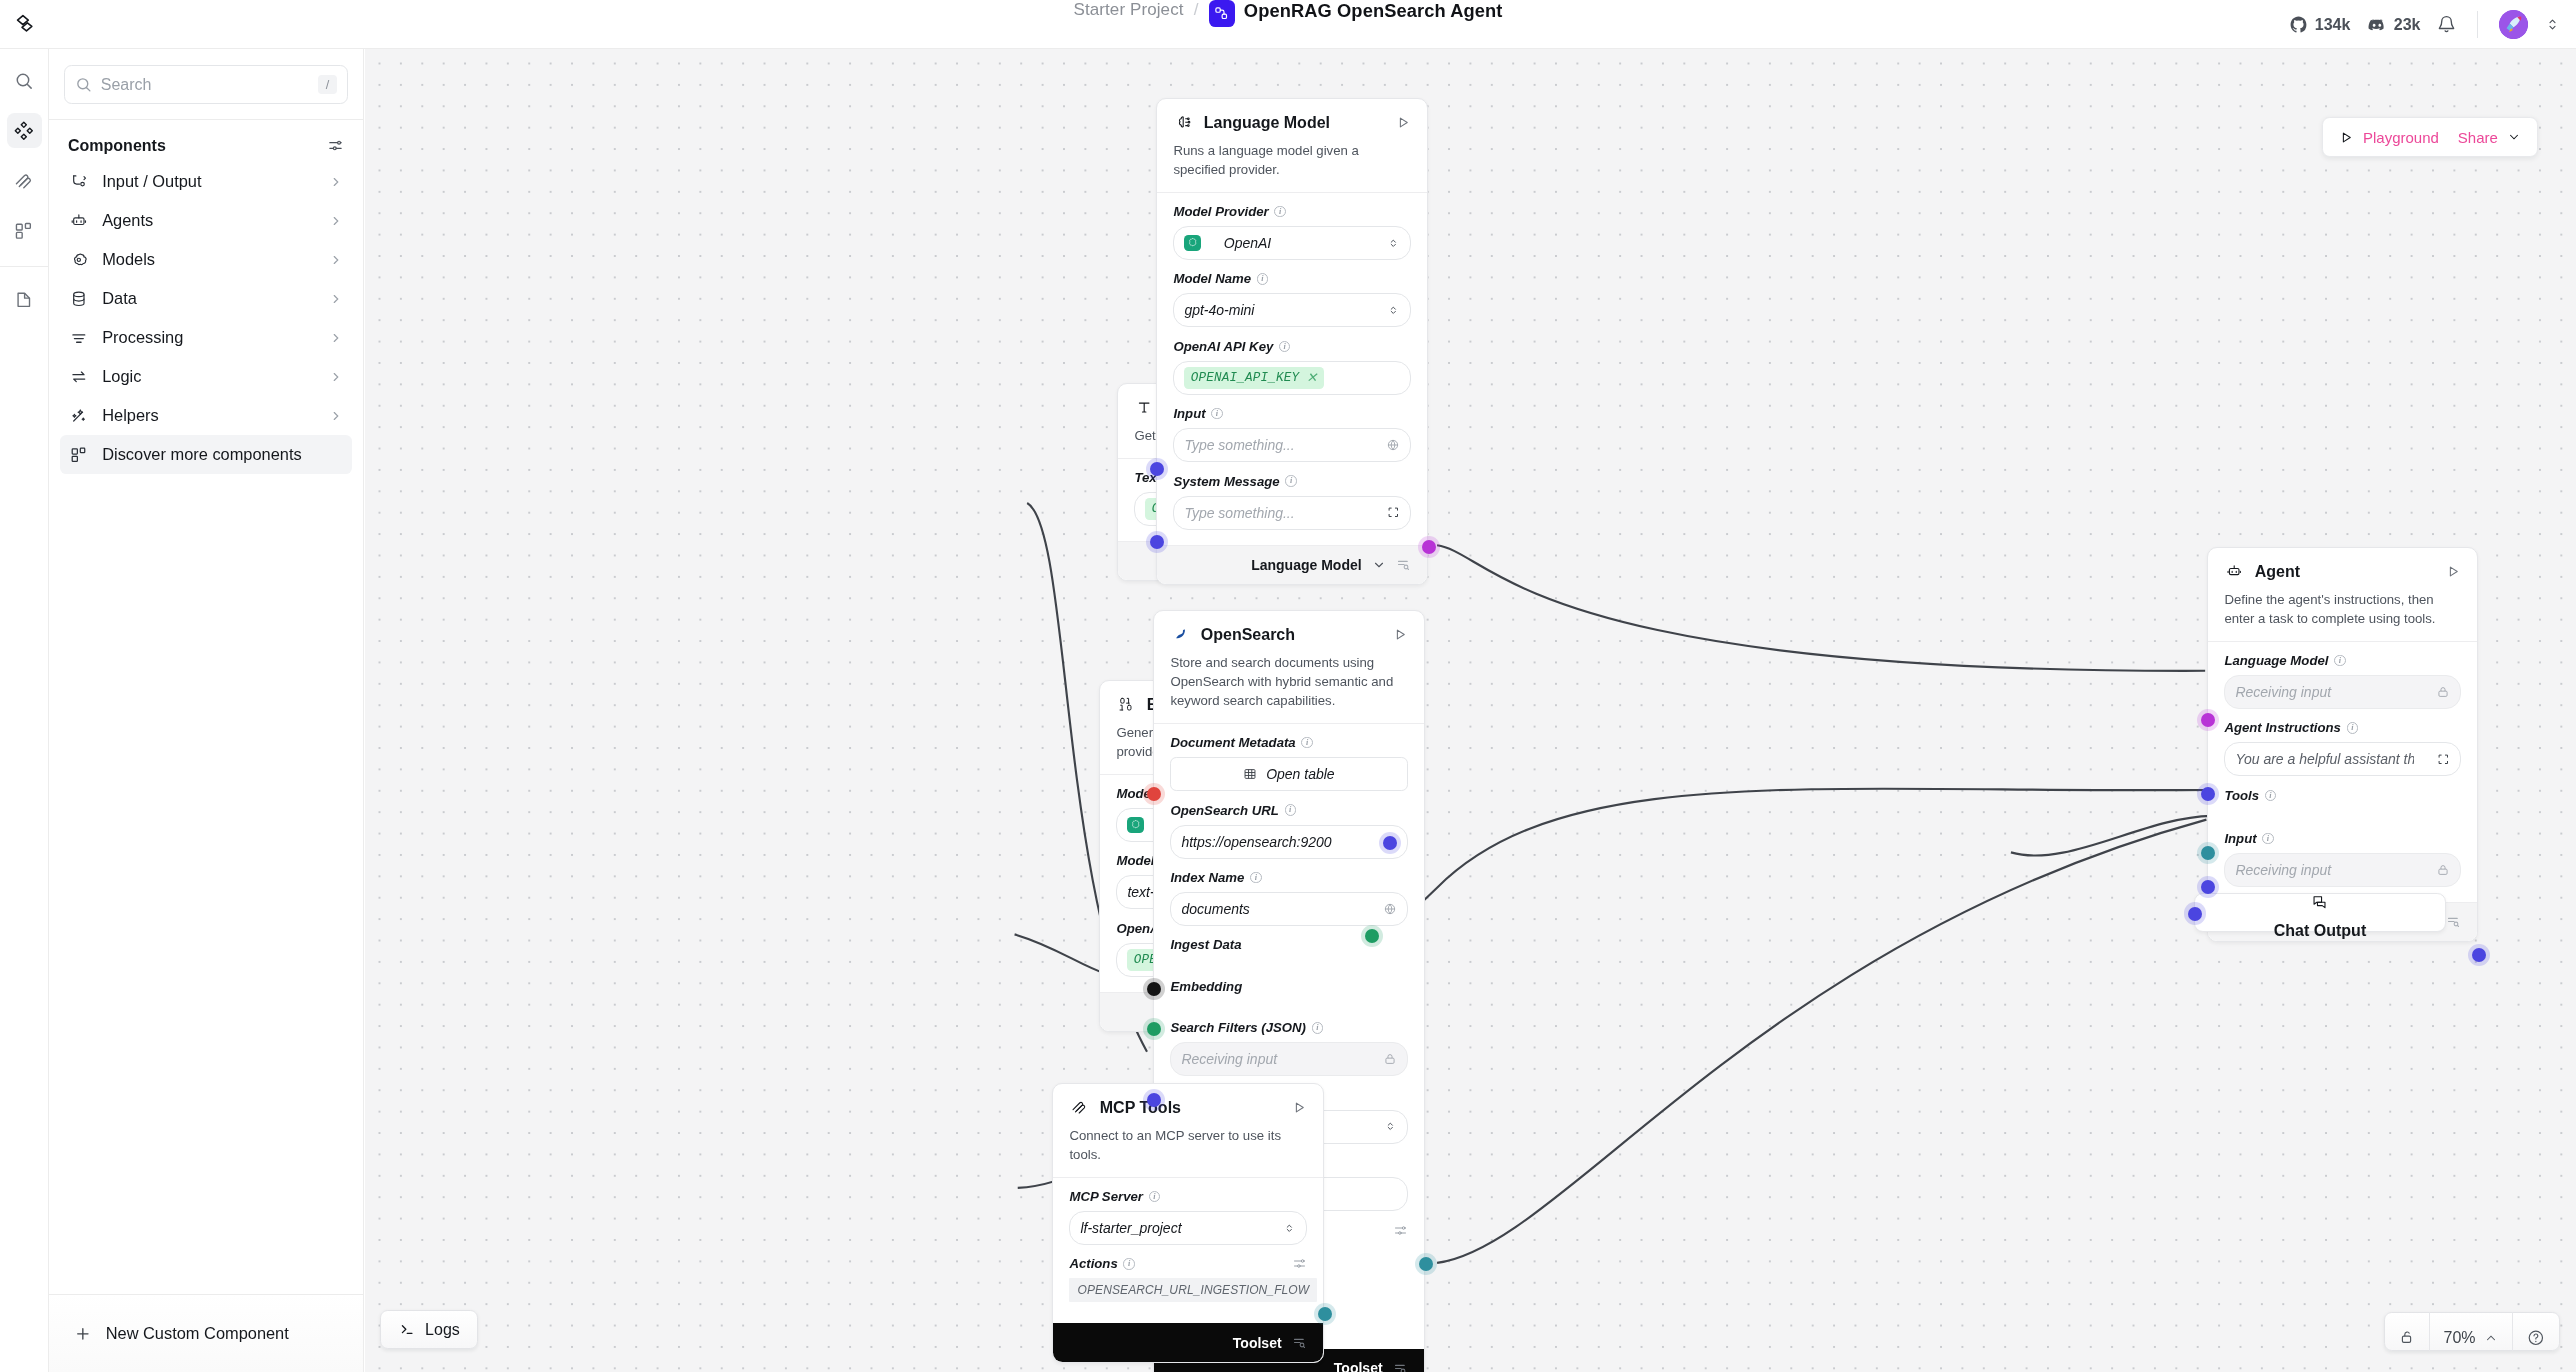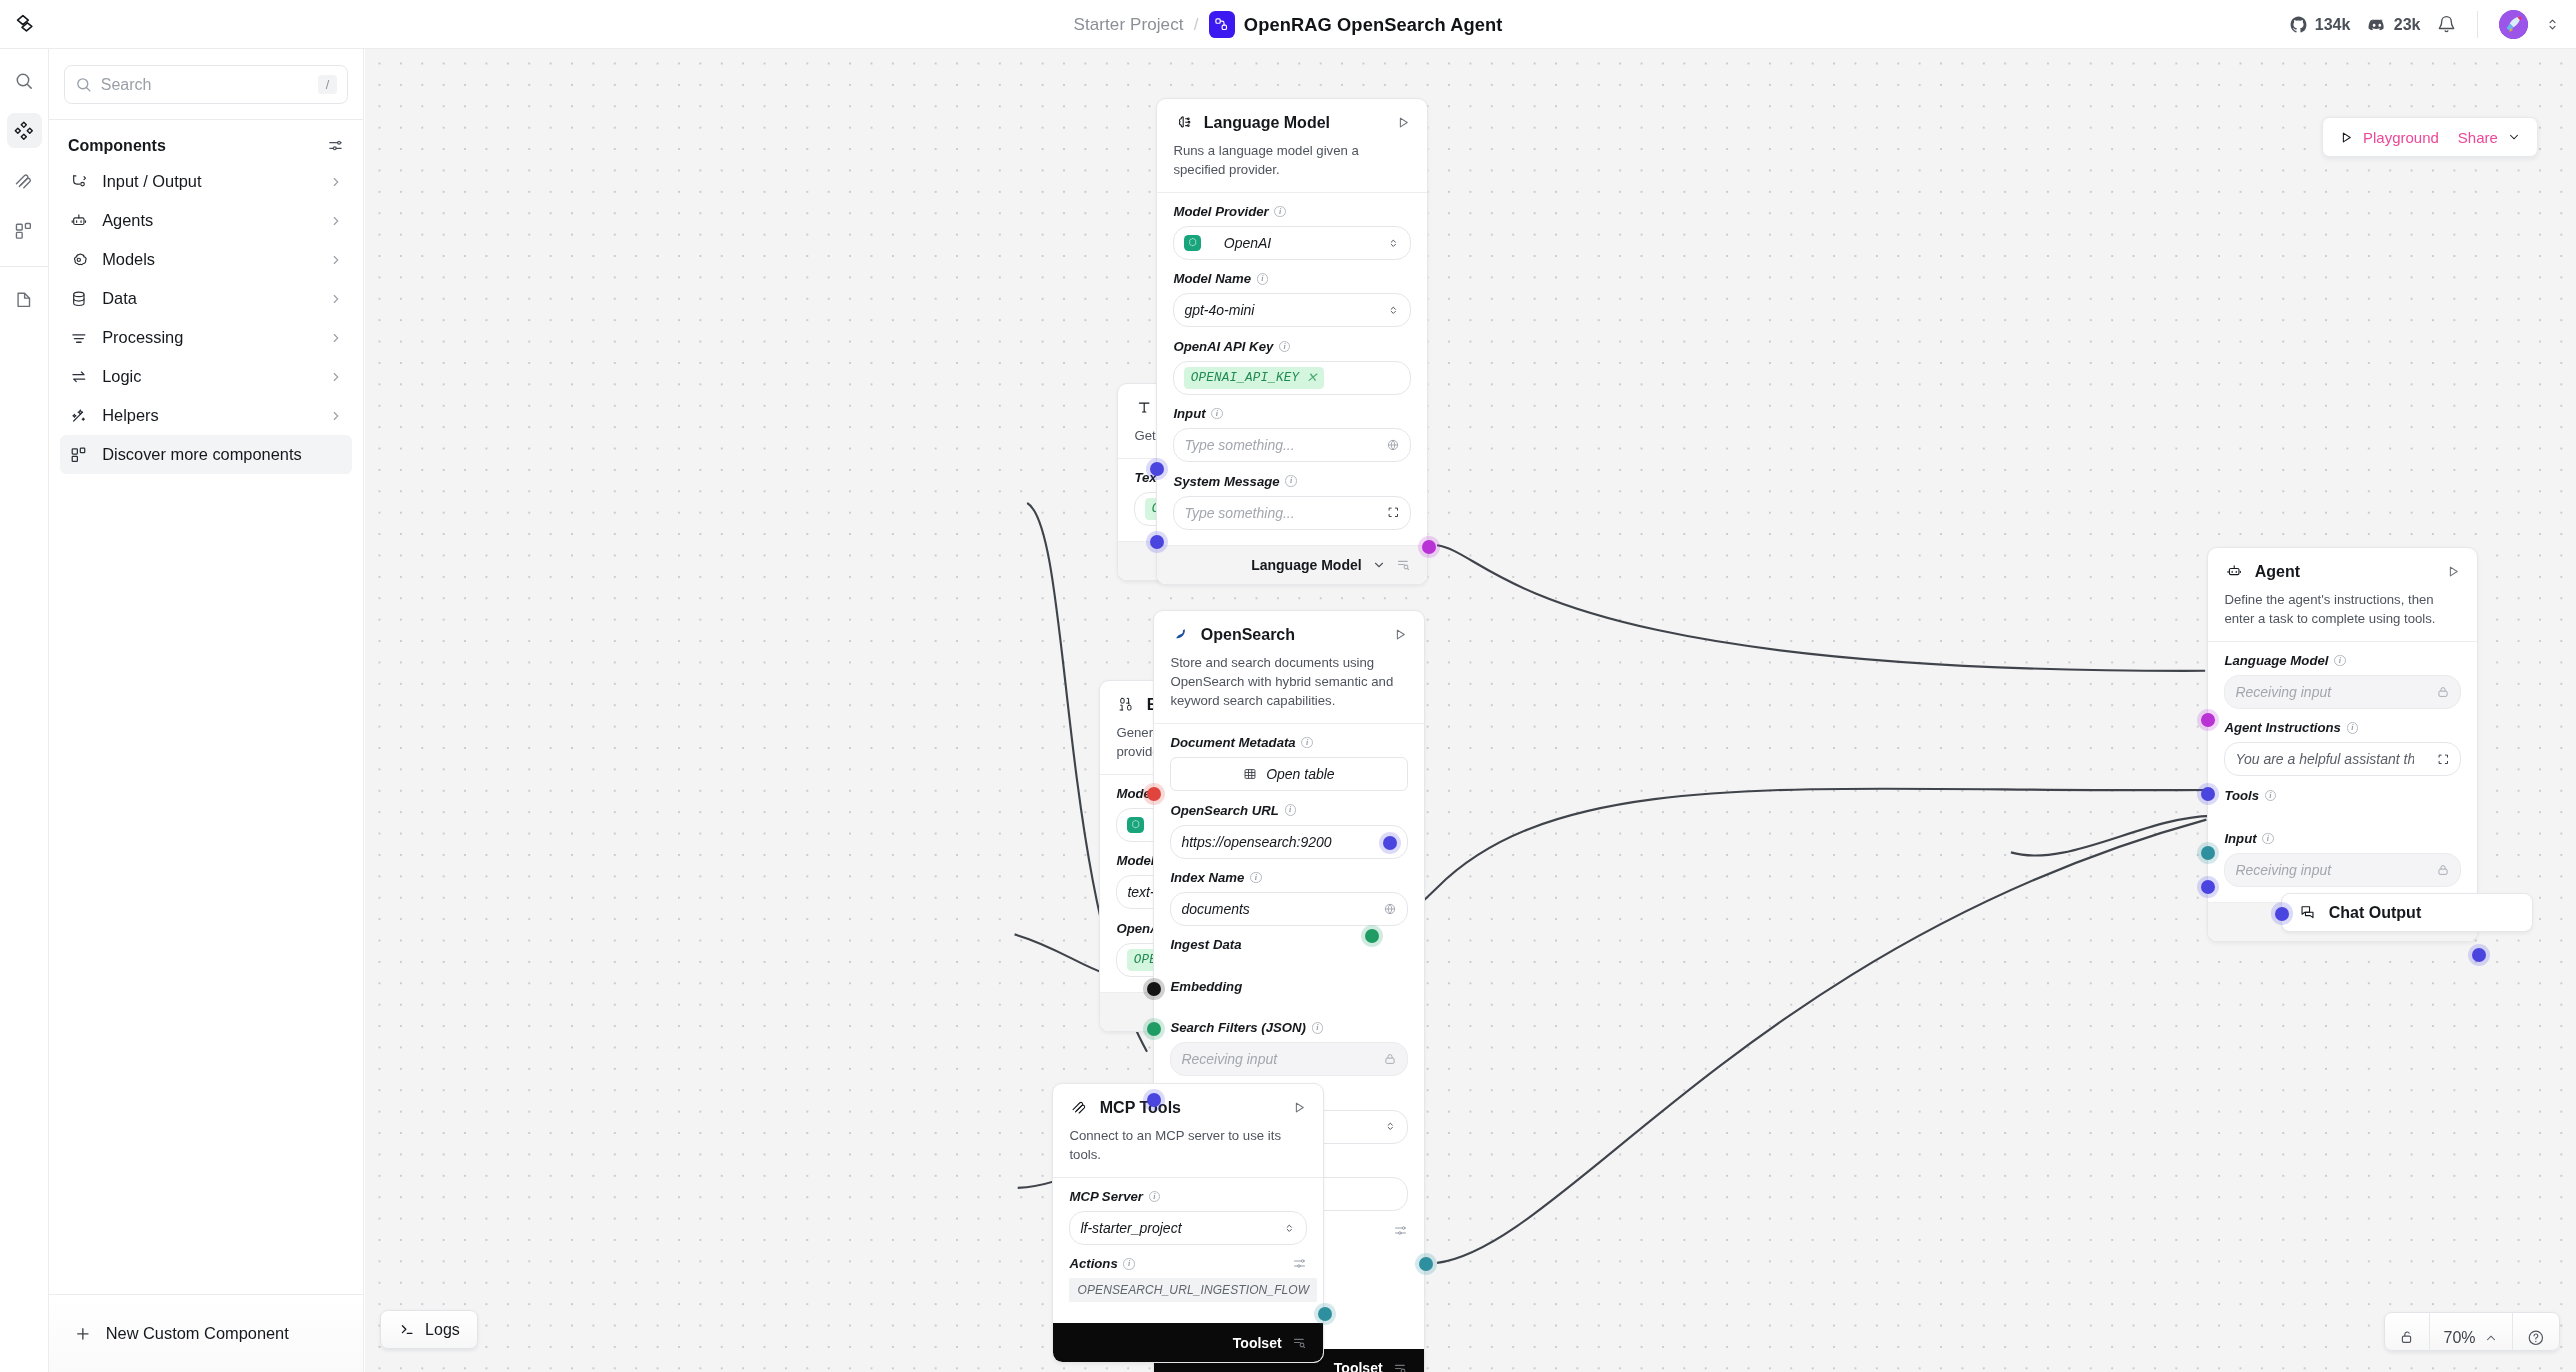--- a/index.html
+++ b/index.html
@@ -12,21 +12,21 @@
 
   
   .topbar {
     position: absolute; top: 0; left: 0; width: 2576px; height: 49px;
     background: #fff; border-bottom: 0.6px solid #ececec;
     display: flex; align-items: center; z-index: 40;
   }
   .tb-logo { width: 49px; height: 49px; display: flex; align-items: center; justify-content: center; }
   .tb-center {
     position: absolute; left: 0; right: 0; top: 0; height: 49px;
-    display: flex; align-items: center; justify-content: center; gap: 8.8px;
+    display: flex; align-items: flex-start; justify-content: center; gap: 8.8px;
   }
   .crumb-project { font-size: 17px; color: #8b8f96; letter-spacing: 0.1px; }
   .crumb-sep { font-size: 17px; color: #c9ccd1; margin: 0 1.3px; }
   .flow-badge {
     width: 26.5px; height: 26.5px; border-radius: 6.3px; background: #3b19f0;
     display: flex; align-items: center; justify-content: center;
   }
   .crumb-title { font-size: 18.3px; font-weight: 700; color: #111317; letter-spacing: 0.1px; }
   .tb-right {
     position: absolute; right: 16.4px; top: 0; height: 49px;
@@ -1042,21 +1042,21 @@
             </svg>
         </span>
       </div>
       <div class="dot" style="left:0px; top:172px; color:#b832d6; background:#b832d6;"></div>
       <div class="dot" style="left:0px; top:246px; color:#4b45e0; background:#4b45e0;"></div>
       <div class="dot" style="left:0px; top:305px; color:#2f8f9e; background:#2f8f9e;"></div>
       <div class="dot" style="left:0px; top:339px; color:#4b45e0; background:#4b45e0;"></div>
       <div class="dot" style="left:271px; top:407px; color:#4b45e0; background:#4b45e0;"></div>
     </div>
 
-    <div class="pill-node" style="left:1916px; top:844px; width:252px;">
+    <div class="pill-node" style="left:1829px; top:844px; width:252px;flex-direction:column;">
       <span class="node-ico">
         <svg width="16.4" height="16.4" viewBox="0 0 24 24" fill="none" stroke="#15181d" stroke-width="1.6" stroke-linejoin="round">
           <path d="M3 4h11v8H7l-4 3z"></path>
             <path d="M10 12h11v8l-4-3h-7z" transform="translate(-2 0)"></path>
         </svg>
       </span>
       <span class="t">Chat Output</span>
       <div class="dot" style="left:0px; top:19.6px; color:#4b45e0; background:#4b45e0;"></div>
     </div>
 

